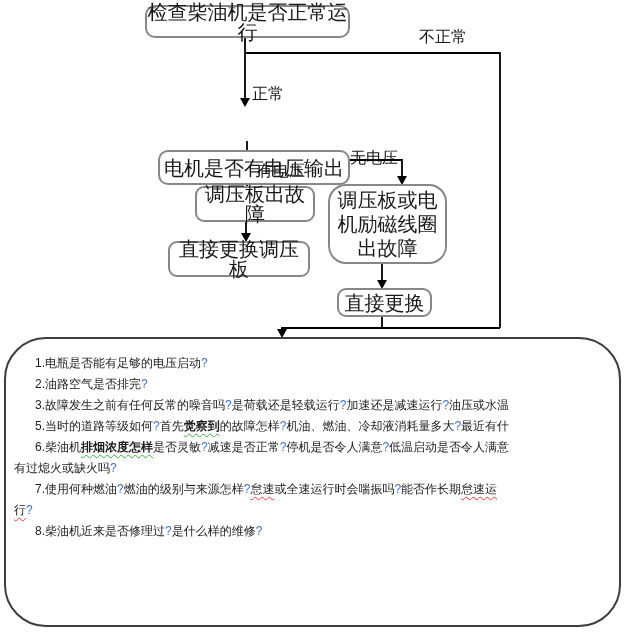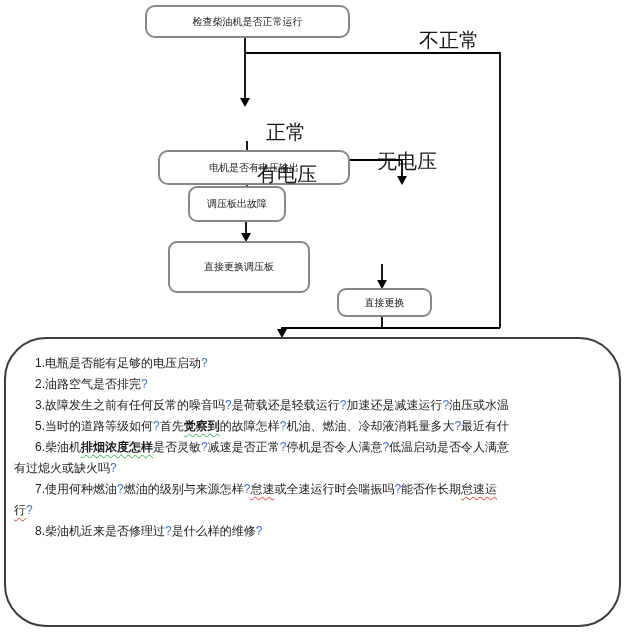--- a/index.html
+++ b/index.html
@@ -2,26 +2,26 @@
 <html style="--qm: #3f6fd0; --sq-red: #e0392e; --sq-green: #3fae49;"><head>
 <meta charset="utf-8">
 <style>
   html,body{margin:0;padding:0;background:#fff;}
   body{width:628px;height:639px;position:relative;overflow:hidden;
        font-family:"Liberation Sans","DejaVu Sans",sans-serif;color:#141414;}
   .stage{position:absolute;inset:0;}
   svg.wires{position:absolute;left:0;top:0;pointer-events:none;}
   .node{position:absolute;background:#fff;border:2px solid #878787;
         display:flex;align-items:center;justify-content:center;
-        font-size:10px;line-height:20px;color:#181818;text-align:center;
+        font-size:20px;line-height:20px;color:#181818;text-align:center;
         box-sizing:border-box;}
   .r10{border-radius:10px;}
   .r8{border-radius:9px;}
   .r18{border-radius:18px;}
-  .edge-label{position:absolute;font-size:20px;color:#161616;white-space:nowrap;}
+  .edge-label{position:absolute;font-size:16px;color:#161616;white-space:nowrap;}
   .bigbox{position:absolute;left:4px;top:337px;width:617px;height:290px;
           border:2px solid #3d3d3d;border-radius:42px;background:#fff;
           box-sizing:border-box;overflow:hidden;}
   .qlist{position:absolute;left:0;top:14px;width:100%;}
   .qline{font-size:12px;line-height:21px;white-space:nowrap;padding-left:8px;
          color:#1b1b1b;}
   .qline.indent{padding-left:29px;}
   .qm{color:var(--qm,#3f6fd0);}
   .sq{text-decoration-line:underline;text-decoration-style:wavy;
       text-decoration-thickness:1px;text-underline-offset:3px;}
@@ -64,37 +64,40 @@
   </svg>
 
   <div class="node r10" style="left:145px;top:5px;width:205px;height:33px;">
     <span>检查柴油机是否正常运行</span>
   </div>
 
   <div class="node r10" style="left:158px;top:106px;width:192px;height:35px;margin-top:44px;">
     <span>电机是否有电压输出</span>
   </div>
 
-  <div class="node r8" style="left:188px;top:186px;width:98px;height:36px;">
+  <div class="node r8" style="left:195px;top:186px;width:120px;height:36px;">
     <span>调压板出故障</span>
   </div>
 
+  <div class="node r18 mlnode" style="left:328px;top:184px;width:119px;height:80px;">
+    <span class="inner">调压板或电机励磁线圈出故障</span>
+  </div>
 
-  <div class="node r8" style="left:168px;top:241px;width:142px;height:52px;justify-content:center;">
+  <div class="node r8" style="left:168px;top:241px;width:142px;height:36px;justify-content:center;">
     <span>直接更换调压板</span>
   </div>
 
   <div class="node r8" style="left:337px;top:288px;width:95px;height:29px;">
     <span>直接更换</span>
   </div>
 
   <div class="edge-label" style="left:419px;top:27px;">不正常</div>
-  <div class="edge-label" style="left:266px;top:84px;margin-top:35px;">正常</div>
+  <div class="edge-label" style="left:252px;top:84px;">正常</div>
   <div class="edge-label" style="left:257px;top:161px;">有电压</div>
-  <div class="edge-label" style="left:377px;top:148px;">无电压</div>
+  <div class="edge-label" style="left:350px;top:148px;">无电压</div>
 
   <div class="bigbox">
     <div class="qlist" id="qlist">
         <div class="qline indent">1.电瓶是否能有足够的电压启动<span class="qm">?</span></div>
         <div class="qline indent">2.油路空气是否排完<span class="qm">?</span></div>
         <div class="qline indent">3.故障发生之前有任何反常的噪音吗<span class="qm">?</span>是荷载还是轻载运行<span class="qm">?</span>加速还是减速运行<span class="qm">?</span>油压或水温</div>
         <div class="qline indent">5.当时的道路等级如何<span class="qm">?</span>首先<span class="sq sq-green">觉察到</span>的故障怎样<span class="qm">?</span>机油、燃油、冷却液消耗量多大<span class="qm">?</span>最近有什</div>
         <div class="qline indent">6.柴油机<span class="sq sq-green">排烟浓度怎样</span>是否灵敏<span class="qm">?</span>减速是否正常<span class="qm">?</span>停机是否令人满意<span class="qm">?</span>低温启动是否令人满意</div>
         <div class="qline">有过熄火或缺火吗<span class="qm">?</span></div>
         <div class="qline indent">7.使用何种燃油<span class="qm">?</span>燃油的级别与来源怎样<span class="qm">?</span><span class="sq sq-red">怠速</span>或全速运行时会喘振吗<span class="qm">?</span>能否作长期<span class="sq sq-red">怠速运</span></div>

